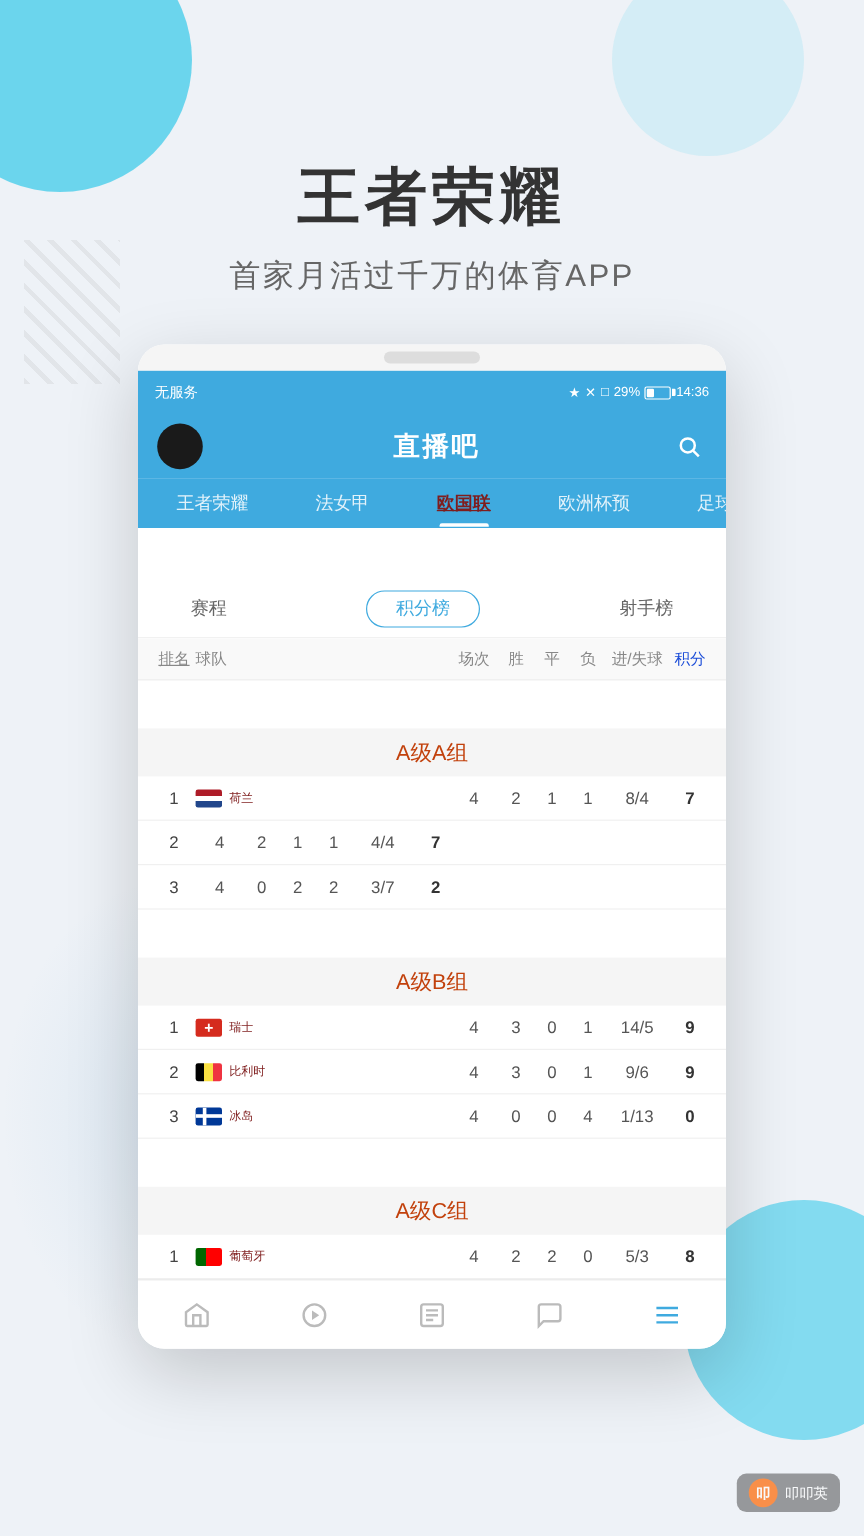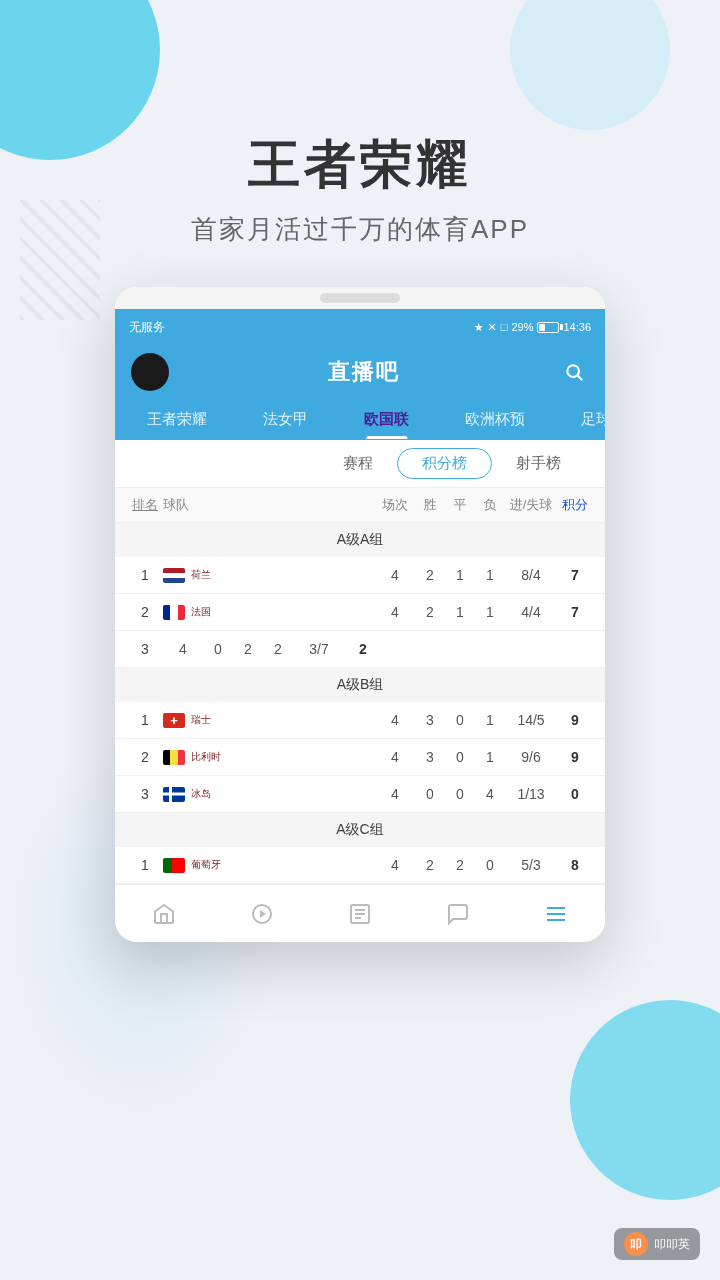--- a/index.html
+++ b/index.html
@@ -202,22 +202,23 @@
     }
     .nav-tab {
       padding: 10px 12px;
       font-size: 15px;
       color: rgba(255,255,255,0.85);
       white-space: nowrap;
       cursor: pointer;
       position: relative;
     }
     .nav-tab.active {
-      color: #4c1d95;
+      color: #7f1d1d;
       font-weight: 600;
+      text-decoration: underline;
     }
     .nav-tab.active::after {
       content: '';
       position: absolute;
       bottom: 0;
       left: 50%;
       transform: translateX(-50%);
       width: 60%;
       height: 3px;
       background: #fff;
@@ -227,23 +228,24 @@
       color: rgba(255,255,255,0.85);
       font-size: 18px;
       padding: 10px 8px;
     }
 
     
     .sub-tabs {
       background: #fff;
       display: flex;
       align-items: center;
-      justify-content: flex-end;
+      justify-content: space-between;
       padding: 8px 20px;
       border-bottom: 1px solid #eee;
+      margin-top: 44px;
     }
     .sub-tab {
       font-size: 15px;
       color: #666;
       padding: 5px 24px;
       border-radius: 20px;
       cursor: pointer;
     }
     .sub-tab.active {
       color: #3faadf;
@@ -268,24 +270,25 @@
     .th-matches { width: 40px; text-align: center; font-size: 13px; color: #888; }
     .th-win { width: 30px; text-align: center; font-size: 13px; color: #888; }
     .th-draw { width: 30px; text-align: center; font-size: 13px; color: #888; }
     .th-lose { width: 30px; text-align: center; font-size: 13px; color: #888; }
     .th-goals { width: 52px; text-align: center; font-size: 13px; color: #888; }
     .th-points { width: 36px; text-align: center; font-size: 13px; color: #1d4ed8; }
 
     .group-header {
       text-align: center;
       padding: 8px;
-      font-size: 14px;
-      color: #404040;
+      font-size: 18px;
+      color: #c2410c;
       background: #f5f5f5;
       font-weight: 500;
+      margin-top: 40px;
     }
 
     .table-row {
       display: flex;
       align-items: center;
       padding: 10px 12px;
       border-bottom: 1px solid #f0f0f0;
     }
     .td-rank { width: 36px; text-align: center; font-size: 14px; color: #444; }
     .td-team { flex: 1; display: flex; align-items: center; gap: 6px; font-size: 10px; color: #7f1d1d; }
@@ -502,24 +505,20 @@
       </div>
       <div class="td-matches">4</div>
       <div class="td-win">2</div>
       <div class="td-draw">1</div>
       <div class="td-lose">1</div>
       <div class="td-goals">8/4</div>
       <div class="td-points">7</div>
     </div>
           <div class="table-row">
       <div class="td-rank">2</div>
-      <div class="td-team">
-        <span class="flag flag-fr"></span>
-        <span>法国</span>
-      </div>
       <div class="td-matches">4</div>
       <div class="td-win">2</div>
       <div class="td-draw">1</div>
       <div class="td-lose">1</div>
       <div class="td-goals">4/4</div>
       <div class="td-points">7</div>
     </div>
           <div class="table-row">
       <div class="td-rank">3</div>
       <div class="td-matches">4</div>

